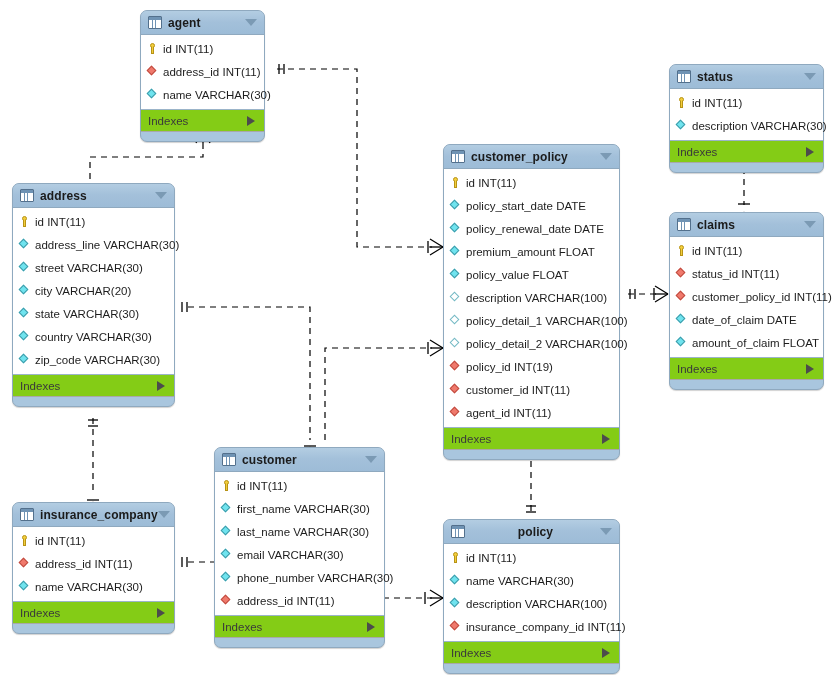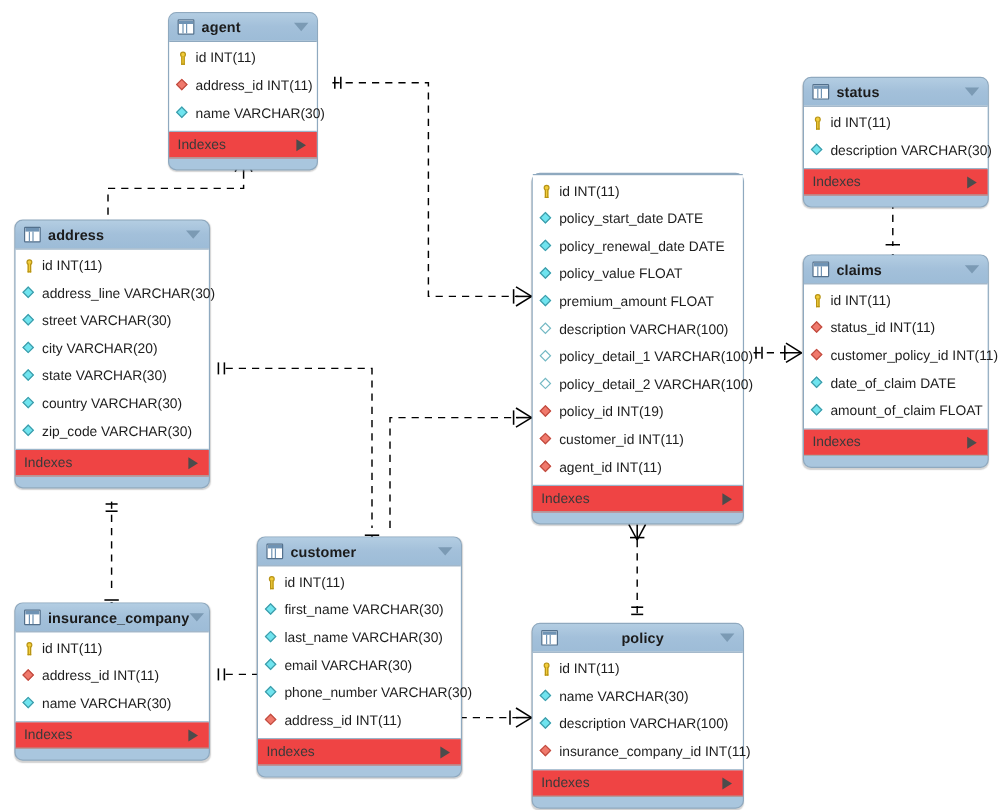--- a/index.html
+++ b/index.html
@@ -71,21 +71,21 @@
   }
   .dia{
     position:absolute;left:1px;top:1px;width:7px;height:7px;
     transform:rotate(45deg);box-sizing:border-box;
   }
   .ic-nn .dia{background:#6fe4ef;border:1px solid #3f9aa8;}
   .ic-null .dia{background:#ffffff;border:1px solid #74b9c4;}
   .ic-fk .dia{background:#f0796c;border:1px solid #bf4c40;}
   .tn-indexes{
     height:22px;display:flex;align-items:center;justify-content:space-between;
-    padding:0 9px 0 7px;background:#ef4444;box-sizing:border-box;
+    padding:0 9px 0 7px;background:#84cc16;box-sizing:border-box;
     border-bottom:1px solid #a8a8a8;
   }
   .tn-indexes span{font-size:11.5px;color:#3a3a3a;}
   .tn-tri{
     width:0;height:0;border-top:5px solid transparent;border-bottom:5px solid transparent;
     border-left:8px solid #4c4c4c;
   }
 </style>
 </head>
 <body>
@@ -254,20 +254,25 @@
             </span>
             <span>description VARCHAR(30)</span>
           </div>
         </div>
         <div class="tn-indexes">
           <span>Indexes</span>
           <div class="tn-tri"></div>
         </div>
       </div>
       <div class="table-node" style="left: 443px; top: 144px; width: 177px;">
+        <div class="tn-header">
+          <div class="tn-icon"></div>
+          <div class="tn-title">customer_policy</div>
+          <div class="tn-caret"></div>
+        </div>
         <div class="tn-cols">
           <div class="tn-col">
             <span class="ic ic-key"></span>
             <span>id INT(11)</span>
           </div>
           <div class="tn-col">
             <span class="ic ic-nn">
               <i class="dia"></i>
             </span>
             <span>policy_start_date DATE</span>
@@ -275,27 +280,27 @@
           <div class="tn-col">
             <span class="ic ic-nn">
               <i class="dia"></i>
             </span>
             <span>policy_renewal_date DATE</span>
           </div>
           <div class="tn-col">
             <span class="ic ic-nn">
               <i class="dia"></i>
             </span>
+            <span>premium_amount FLOAT</span>
+          </div>
+          <div class="tn-col">
+            <span class="ic ic-nn">
+              <i class="dia"></i>
+            </span>
             <span>policy_value FLOAT</span>
-          </div>
-          <div class="tn-col">
-            <span class="ic ic-nn">
-              <i class="dia"></i>
-            </span>
-            <span>premium_amount FLOAT</span>
           </div>
           <div class="tn-col">
             <span class="ic ic-null">
               <i class="dia"></i>
             </span>
             <span>description VARCHAR(100)</span>
           </div>
           <div class="tn-col">
             <span class="ic ic-null">
               <i class="dia"></i>

